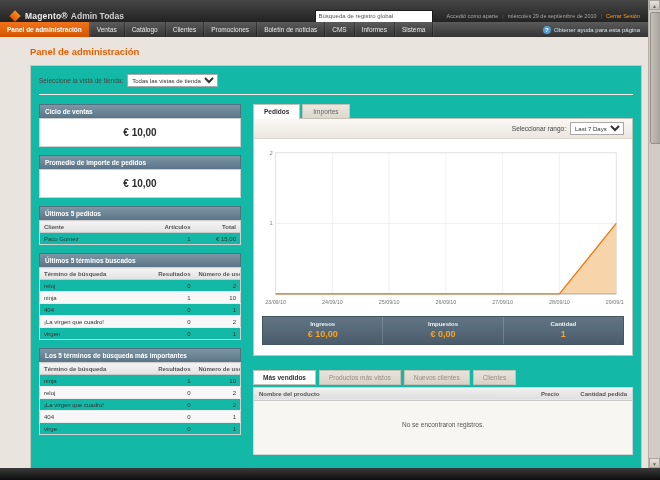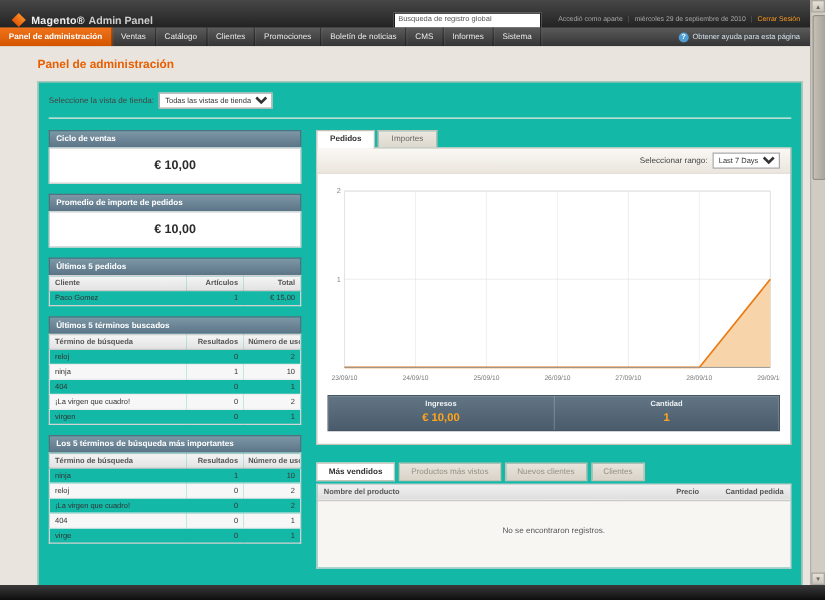--- a/index.html
+++ b/index.html
@@ -90,21 +90,21 @@
 </style>
 </head>
 <body>
 
 <div class="screen">
 
   <div class="topbar">
     <div class="brand">
       <span class="logo-diamond"></span>
       <span class="brand-name">Magento®</span>
-      <span class="brand-suffix">Admin Panel</span>
+      <span class="brand-suffix">Admin Todas</span>
     </div>
     <input class="global-search" type="text" value="Búsqueda de registro global" style="">
     <div class="session">
       <span>Accedió como aparte</span>
       <span class="sep">|</span>
       <span>miércoles 29 de septiembre de 2010</span>
       <span class="sep">|</span>
       <a class="logout">Cerrar Sesión</a>
     </div>
   </div>
@@ -290,20 +290,24 @@
                   <path d="M14 151 L72.33333333333334 151 L130.66666666666669 151 L189 151 L247.33333333333334 151 L305.6666666666667 151 L364 78.5" fill="none" stroke="#e97a12" stroke-width="1.4"></path>
                   <line x1="14" y1="151" x2="364" y2="151" stroke="#9a9a9a" stroke-width="0.8"></line>
                 </svg>
             </div>
             <div class="totals">
                 <div class="total-cell">
                   <div class="tl">Ingresos</div>
                   <div class="tv">€ 10,00</div>
                 </div>
                 <div class="total-cell">
+                  <div class="tl">Impuestos</div>
+                  <div class="tv">€ 0,00</div>
+                </div>
+                <div class="total-cell">
                   <div class="tl">Cantidad</div>
                   <div class="tv">1</div>
                 </div>
               </div>
           </div>
 
           <div class="bottom-tabs">
               <button class="btab active">Más vendidos</button>
               <button class="btab">Productos más vistos</button>
               <button class="btab">Nuevos clientes</button>

